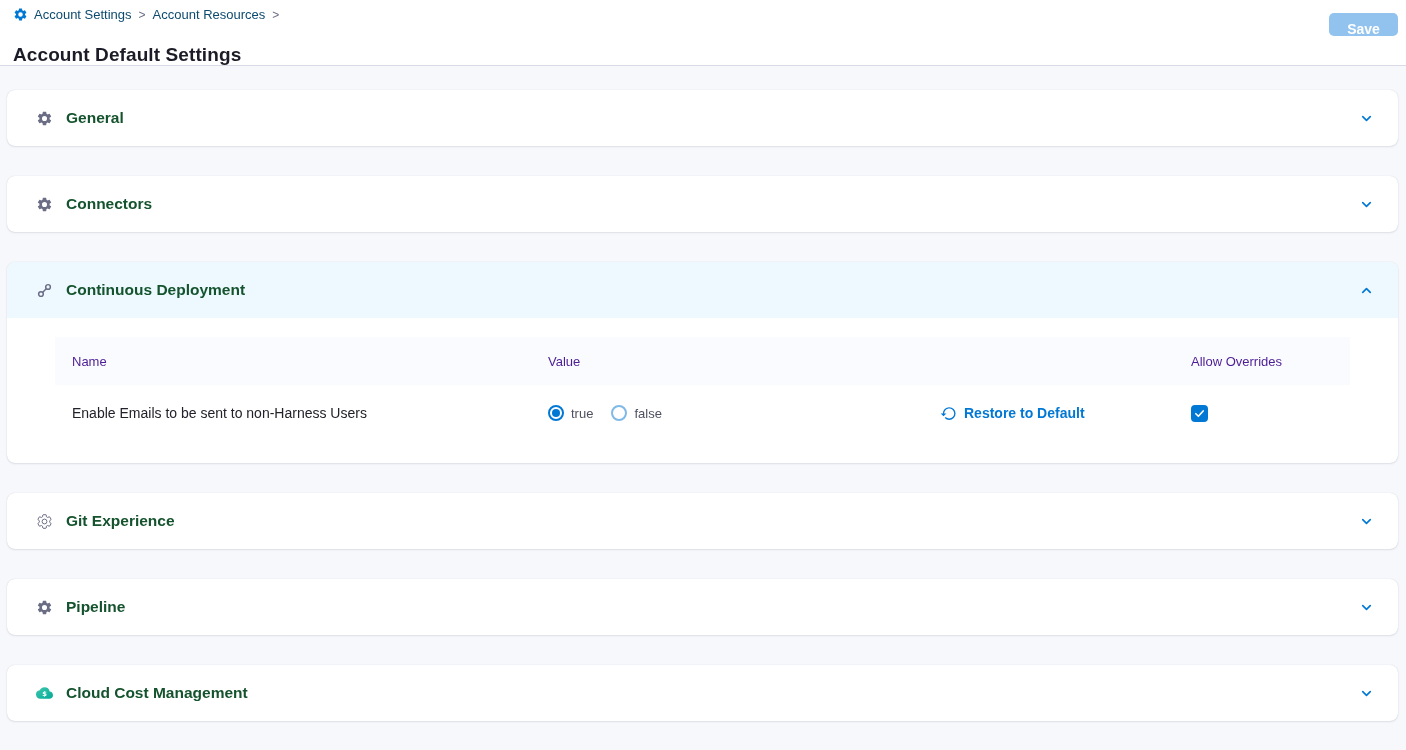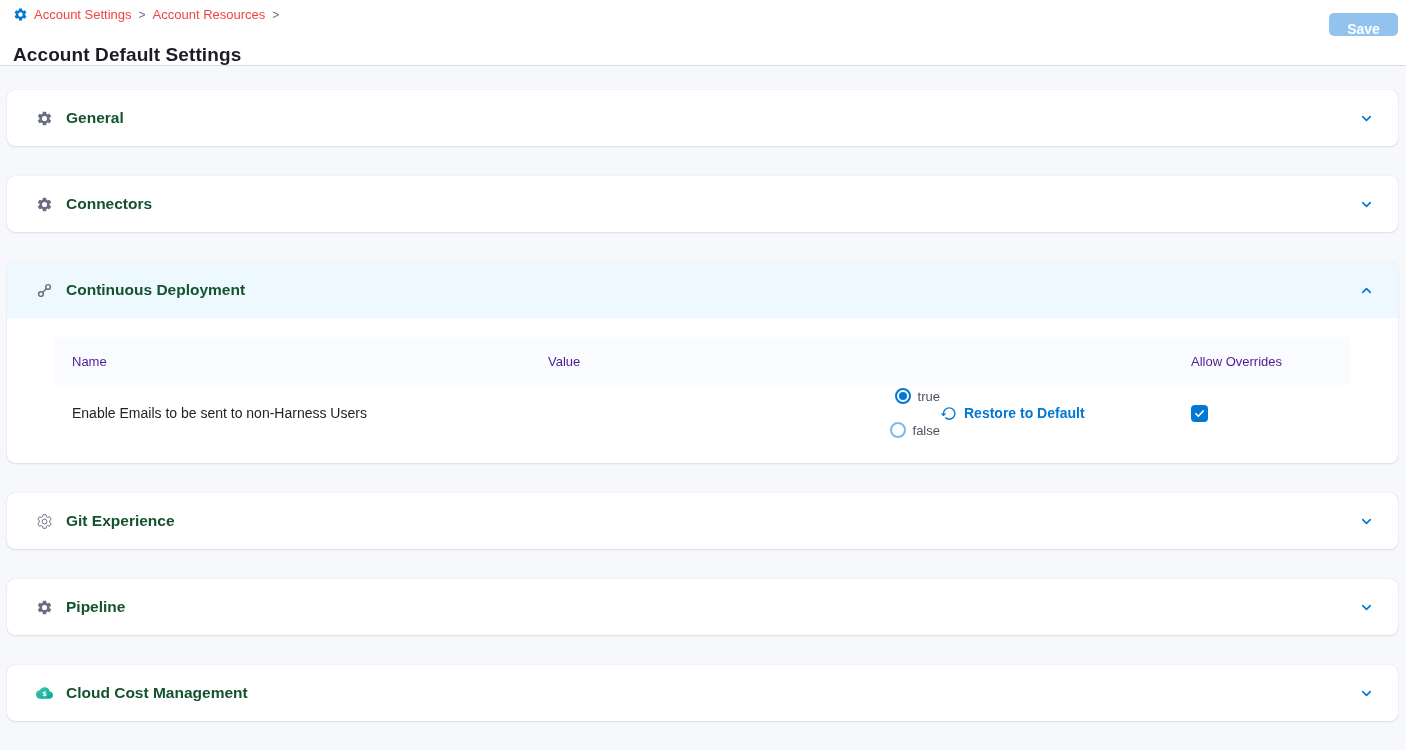--- a/index.html
+++ b/index.html
@@ -18,21 +18,21 @@
     position: relative;
     height: 66px;
   }
   .breadcrumb {
     display: flex;
     align-items: center;
     gap: 6px;
     font-size: 13px;
     color: #0278d5;
   }
-  .breadcrumb .crumb { cursor: pointer; text-decoration: none; color: #ef4444; }
+  .breadcrumb .crumb { cursor: pointer; text-decoration: none; color: #0c4a6e; }
   .breadcrumb .sep { color: #6b6d85; font-size: 12px; padding: 0 1px; }
   .breadcrumb svg { display: block; }
   .page-title {
     font-size: 19px;
     font-weight: 700;
     color: #1c1c28;
     margin-top: 22px;
     letter-spacing: .1px;
   }
   .save-btn {
@@ -92,21 +92,21 @@
   .stg-head {
     background: #fafbfe;
     height: 48px;
     font-size: 13px;
     color: #4c1d95;
   }
   .stg-head .c1, .stg-row .c1 { padding-left: 17px; }
   .stg-row { height: 56px; background: #ffffff; font-size: 14px; }
   .row-name { color: #22222a; }
 
-  .radio-group { display: flex; align-items: flex-end; gap: 18px; flex-direction: column; }
+  .radio-group { display: flex; align-items: flex-start; gap: 18px; }
   .radio-opt { display: flex; align-items: center; gap: 7px; cursor: pointer; }
   .radio-circ {
     width: 16px; height: 16px; border-radius: 50%;
     border: 2px solid #7fb9e6; background: #fff;
     display: flex; align-items: center; justify-content: center;
   }
   .radio-circ.checked { border-color: #0278d5; }
   .radio-circ.checked::after {
     content: ""; width: 8px; height: 8px; border-radius: 50%; background: #0278d5;
   }

